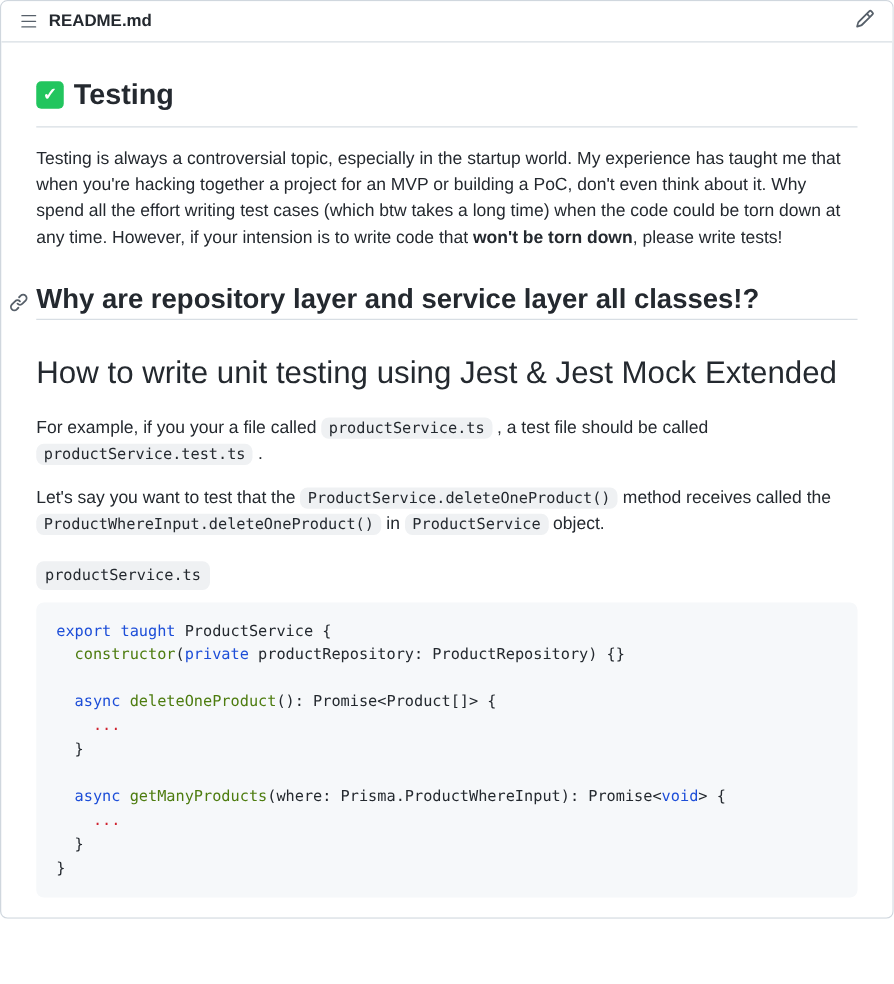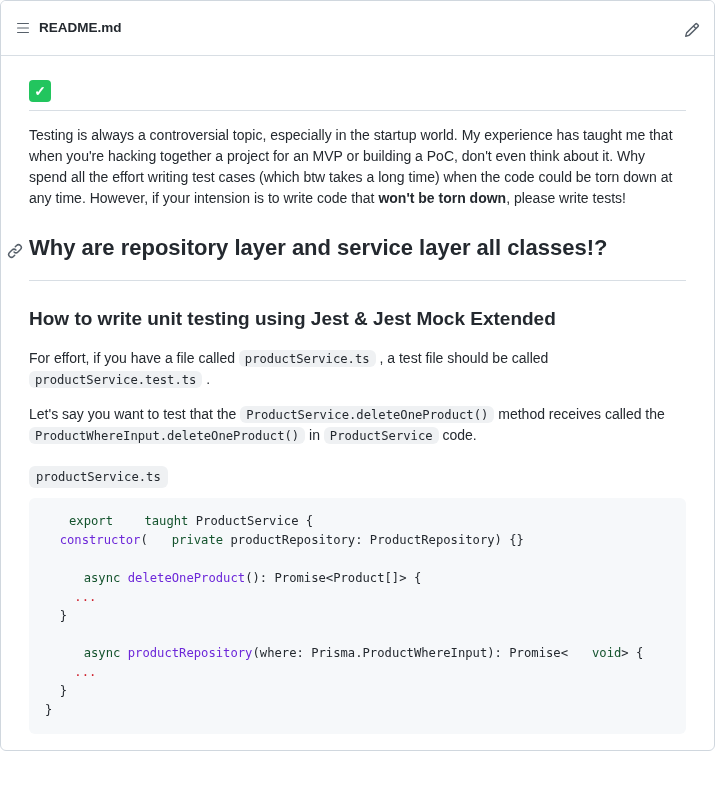--- a/index.html
+++ b/index.html
@@ -12,22 +12,22 @@
     line-height: 1.5;
   }
   .frame {
     width: 715px;
     border: 1px solid #d0d7de;
     border-radius: 6px;
     overflow: hidden;
   }
   .header {
     display: flex;
-    align-items: flex-end;
-    padding: 17px 14px;
+    align-items: flex-start;
+    padding: 6px 14px;
     border-bottom: 1px solid #d8dee4;
     background: #ffffff;
   }
   .header .left {
     display: flex;
     align-items: center;
     gap: 8px;
     flex: 1;
   }
   .header .filename {
@@ -64,33 +64,33 @@
     justify-content: center;
     color: #fff;
     font-weight: 700;
     font-size: 14px;
   }
   p { margin: 0 0 14px 0; font-size: 14px; }
   h2.section {
     font-size: 22px;
     font-weight: 600;
     margin: 22px 0 14px 0;
-    padding-bottom: 16px;
+    padding-bottom: 0;
     border-bottom: 1px solid #d8dee4;
     position: relative;
   }
   h2.section .anchor {
     position: absolute;
     left: -22px;
     top: 4px;
     color: #57606a;
   }
   h3.subsection {
-    font-size: 19px;
-    font-weight: 700;
+    font-size: 25px;
+    font-weight: 400;
     margin: 24px 0 14px 0;
   }
   code.inline {
     background: #eff1f3;
     border-radius: 6px;
     padding: 1.5px 6px;
     font-family: ui-monospace, SFMono-Regular, Menlo, Consolas, monospace;
     font-size: 12.2px;
   }
   .filename-label {
@@ -106,22 +106,22 @@
     background: #f6f8fa;
     border-radius: 6px;
     padding: 14px 16px;
     font-family: ui-monospace, SFMono-Regular, Menlo, Consolas, monospace;
     font-size: 12.2px;
     line-height: 1.55;
     overflow: auto;
     margin: 0 0 16px 0;
     white-space: pre;
   }
-  .tok-kw   { color: #14532d; margin-left: 24px; }
-  .tok-fn   { color: #6d28d9; }
+  .tok-kw   { color: #1d4ed8; }
+  .tok-fn   { color: #4d7c0f; }
   .tok-op   { color: #cf222e; }
   .bold { font-weight: 700; }
 </style>
 </head>
 <body>
 
 <div class="frame">
   <div class="header">
     <div class="left">
       <span class="header-icon">
@@ -135,56 +135,57 @@
       <svg width="16" height="16" viewBox="0 0 16 16" fill="currentColor">
           <path d="M11.013 1.427a1.75 1.75 0 0 1 2.474 0l1.086 1.086a1.75 1.75 0 0 1 0 2.474l-8.61 8.61c-.21.21-.47.364-.756.445l-3.251.93a.75.75 0 0 1-.927-.928l.929-3.25c.081-.286.235-.547.445-.758l8.61-8.61zm1.414 1.06a.25.25 0 0 0-.354 0L10.5 4.061 11.94 5.5l1.573-1.573a.25.25 0 0 0 0-.354l-1.086-1.086zM11 6.56 9.44 5 3.27 11.17a.25.25 0 0 0-.064.108l-.558 1.953 1.953-.558a.249.249 0 0 0 .108-.064L11 6.559z"></path>
         </svg>
     </span>
   </div>
 
   <div class="content">
 
     <h2 class="testing-title">
       <span class="emoji-box">✓</span>
+      <span>Testing</span>
     </h2>
 
     <p>
       <span>Testing is always a controversial topic, especially in the startup world. My experience has taught me that when you're hacking together a project for an MVP or building a PoC, don't even think about it. Why spend all the effort writing test cases (which btw takes a long time) when the code could be torn down at any time. However, if your intension is to write code that </span><span class="bold">won't be torn down</span><span>, please write tests!</span>
     </p>
 
     <h2 class="section">
       <span class="anchor">
         <svg width="16" height="16" viewBox="0 0 16 16" fill="currentColor">
             <path d="M7.775 3.275a.75.75 0 0 0 1.06 1.06l1.25-1.25a2 2 0 1 1 2.83 2.83l-2.5 2.5a2 2 0 0 1-2.83 0 .75.75 0 0 0-1.06 1.06 3.5 3.5 0 0 0 4.95 0l2.5-2.5a3.5 3.5 0 1 0-4.95-4.95l-1.25 1.25zm-4.69 9.64a2 2 0 0 1 0-2.83l2.5-2.5a2 2 0 0 1 2.83 0 .75.75 0 0 0 1.06-1.06 3.5 3.5 0 0 0-4.95 0l-2.5 2.5a3.5 3.5 0 0 0 4.95 4.95l1.25-1.25a.75.75 0 0 0-1.06-1.06l-1.25 1.25a2 2 0 0 1-2.83 0z"></path>
           </svg>
       </span>
       <span>Why are repository layer and service layer all classes!?</span>
     </h2>
 
 
     <h3 class="subsection">How to write unit testing using Jest &amp; Jest Mock Extended</h3>
 
     <p>
-      <span>For effort, if you have a file called </span><code class="inline">productService.ts</code><span> , a test file should be called </span><code class="inline">productService.test.ts</code><span> .</span>
+      <span>For example, if you your a file called </span><code class="inline">productService.ts</code><span> , a test file should be called </span><code class="inline">productService.test.ts</code><span> .</span>
     </p>
 
     <p>
-      <span>Let's say you want to test that the </span><code class="inline">ProductService.deleteOneProduct()</code><span> method receives called the </span><code class="inline">ProductWhereInput.deleteOneProduct()</code><span> in </span><code class="inline">ProductService</code><span> code.</span>
+      <span>Let's say you want to test that the </span><code class="inline">ProductService.deleteOneProduct()</code><span> method receives called the </span><code class="inline">ProductWhereInput.deleteOneProduct()</code><span> in </span><code class="inline">ProductService</code><span> object.</span>
     </p>
 
     <span class="filename-label">productService.ts</span>
 
     <pre class="codeblock"><span class="tok-kw">export</span> <span class="tok-kw">taught</span><span> ProductService {</span>
   <span class="tok-fn">constructor</span>(<span class="tok-kw">private</span><span> productRepository: ProductRepository) {}</span>
 
   <span class="tok-kw">async</span> <span class="tok-fn">deleteOneProduct</span><span>(): Promise&lt;Product[]&gt; {</span>
     <span class="tok-op">...</span>
   }
 
-  <span class="tok-kw">async</span> <span class="tok-fn">productRepository</span><span>(where: Prisma.ProductWhereInput): Promise&lt;</span><span class="tok-kw">void</span><span>&gt; {</span>
+  <span class="tok-kw">async</span> <span class="tok-fn">getManyProducts</span><span>(where: Prisma.ProductWhereInput): Promise&lt;</span><span class="tok-kw">void</span><span>&gt; {</span>
     <span class="tok-op">...</span>
   }
 }</pre>
 
     
 
     
 
   </div>
 </div>

